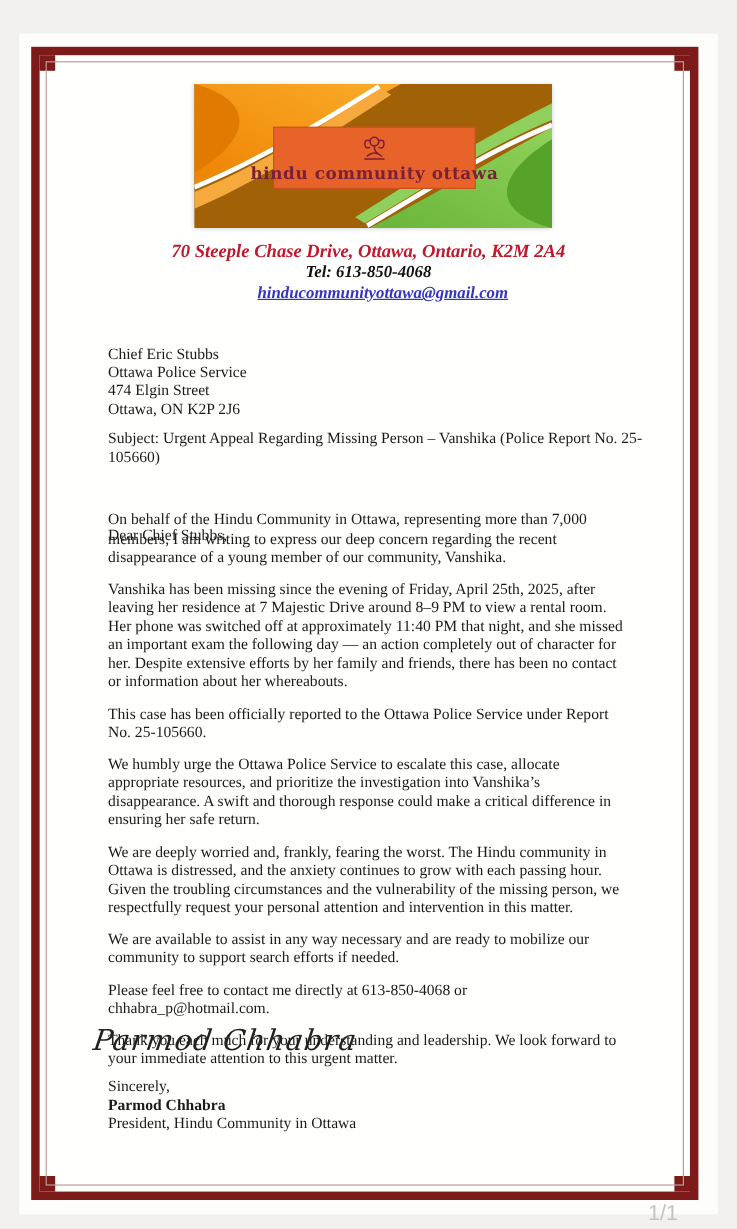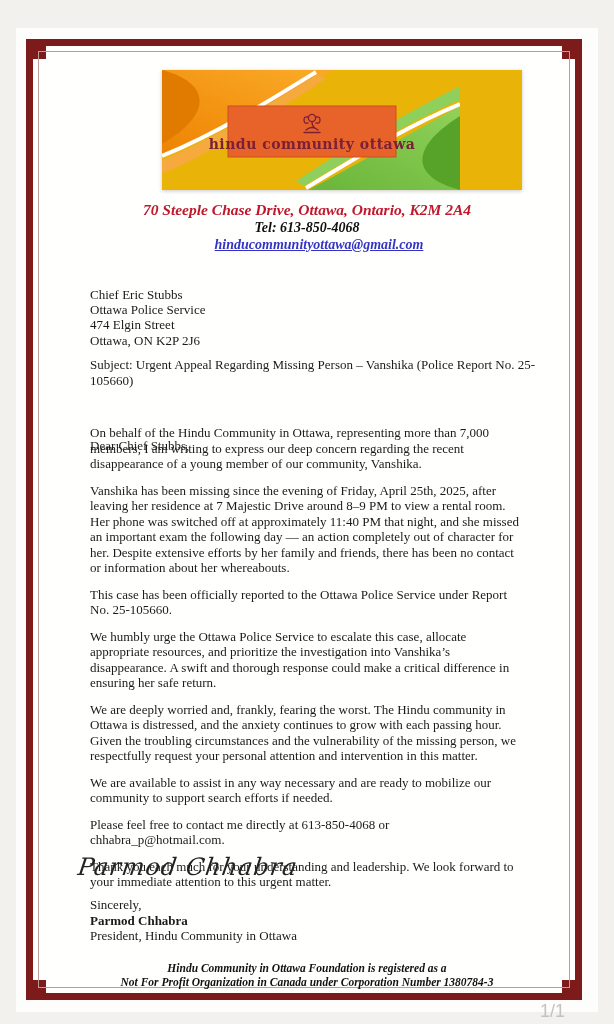--- a/index.html
+++ b/index.html
@@ -23,22 +23,22 @@
   .c-tl { left:33px;  top:46px; }
   .c-tr { left:562px; top:46px; }
   .c-bl { left:33px;  top:980px; }
   .c-br { left:562px; top:980px; }
   .frame-thin {
     position:absolute; left:38px; top:51px; width:532px; height:937px;
     border:1px solid #bd9c9c;
   }
   
   .banner {
-    position:absolute; left:162px; top:70px; width:360px; height:120px;
-    background:#eab308; box-shadow:0 1px 4px rgba(0,0,0,.22);
+    position:absolute; left:162px; top:70px; width:298px; height:120px;
+    background:#a16207; box-shadow:0 1px 4px rgba(0,0,0,.22);
   }
   .banner svg { display:block; }
   
   .letterhead { position:absolute; left:0; top:201px; width:614px; text-align:center; }
   .org-name   { font-size:21px; line-height:23px; font-weight:bold; font-style:italic; color:#c0182c; }
   .org-addr   { font-size:15.5px; line-height:18px; font-weight:bold; font-style:italic; color:#c0182c; }
   .org-tel    { font-size:14px; line-height:17px; font-weight:bold; font-style:italic; color:#101010; }
   .org-email  { font-size:14px; line-height:17px;padding-left:24px; }
   .org-email a{ color:#3434c4; font-weight:bold; font-style:italic; text-decoration:underline; }
   
@@ -147,20 +147,16 @@
   </div>
 
   <div class="sig-script">Parmod Chhabra</div>
 
   <div class="closing">
     <div>Sincerely,</div>
     <div class="sender-name">Parmod Chhabra</div>
     <div>President, Hindu Community in Ottawa</div>
   </div>
 
-  <div class="reg-footer">
-    <div>Hindu Community in Ottawa Foundation is registered as a</div>
-    <div>Not For Profit Organization in Canada under Corporation Number 1380784-3</div>
-  </div>
 
   <div class="page-indicator">1/1</div>
 
 </div>
 
 </body></html>

